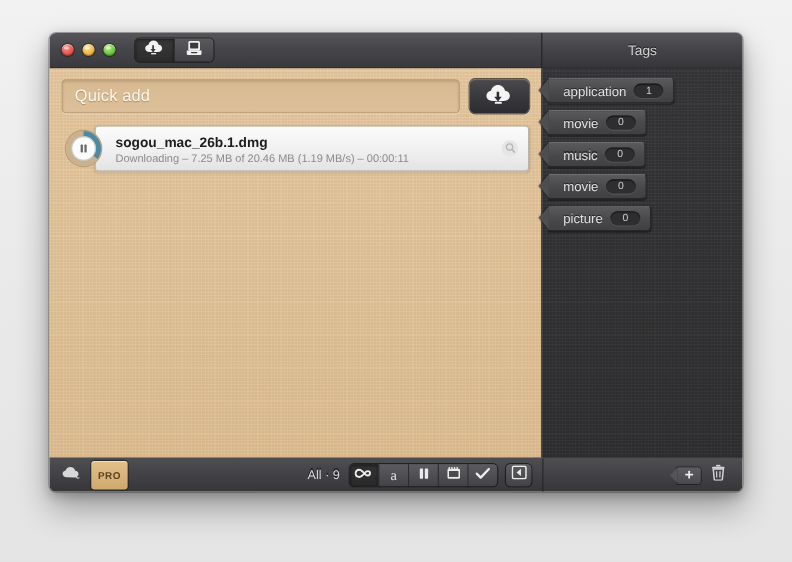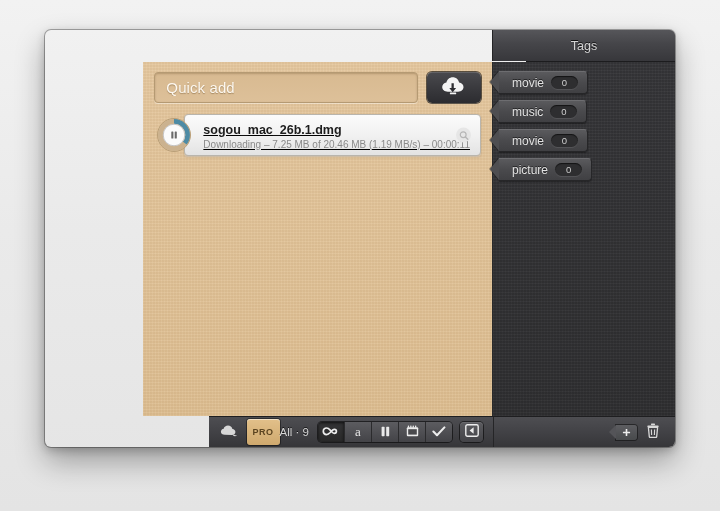--- a/index.html
+++ b/index.html
@@ -23,21 +23,20 @@
     width: 630px;
     height: 417px;
     border-radius: 6px;
     box-shadow:
       0 14px 30px rgba(0,0,0,0.33),
       0 3px 10px rgba(0,0,0,0.22),
       0 0 0 1px rgba(0,0,0,0.30);
     overflow: hidden;
     display: flex;
     flex-direction: column;
-    align-items: flex-end;
   }
 
   
   .titlebar {
     position: relative;
     height: 31px;
     flex: 0 0 31px;
     background: linear-gradient(180deg, #56565a 0%, #48484c 40%, #3a3a3e 100%);
     border-bottom: 1px solid #1c1c1e;
     display: flex;
@@ -165,21 +164,20 @@
     display: flex; align-items: center; justify-content: center;
     cursor: default;
     flex: 0 0 auto;
   }
 
   
   .dl-list {
     flex: 1 1 auto;
     padding: 2px 11px 0 11px;
     overflow: hidden;
-    text-decoration: underline;
   }
   .dl-row {
     display: flex;
     align-items: center;
     height: 42px;
     position: relative;
     gap: 0px;
   }
   .progress-knob {
     position: relative;
@@ -484,20 +482,24 @@
               </span>
             </div>
           </div>
 
         </div>
       </div>
     </div>
 
     <div class="right-pane">
 
+      <div class="tag-chip">
+        <span class="tag-label">application</span>
+        <span class="tag-count">1</span>
+      </div>
 
       <div class="tag-chip">
         <span class="tag-label">movie</span>
         <span class="tag-count">0</span>
       </div>
 
       <div class="tag-chip">
         <span class="tag-label">music</span>
         <span class="tag-count">0</span>
       </div>

